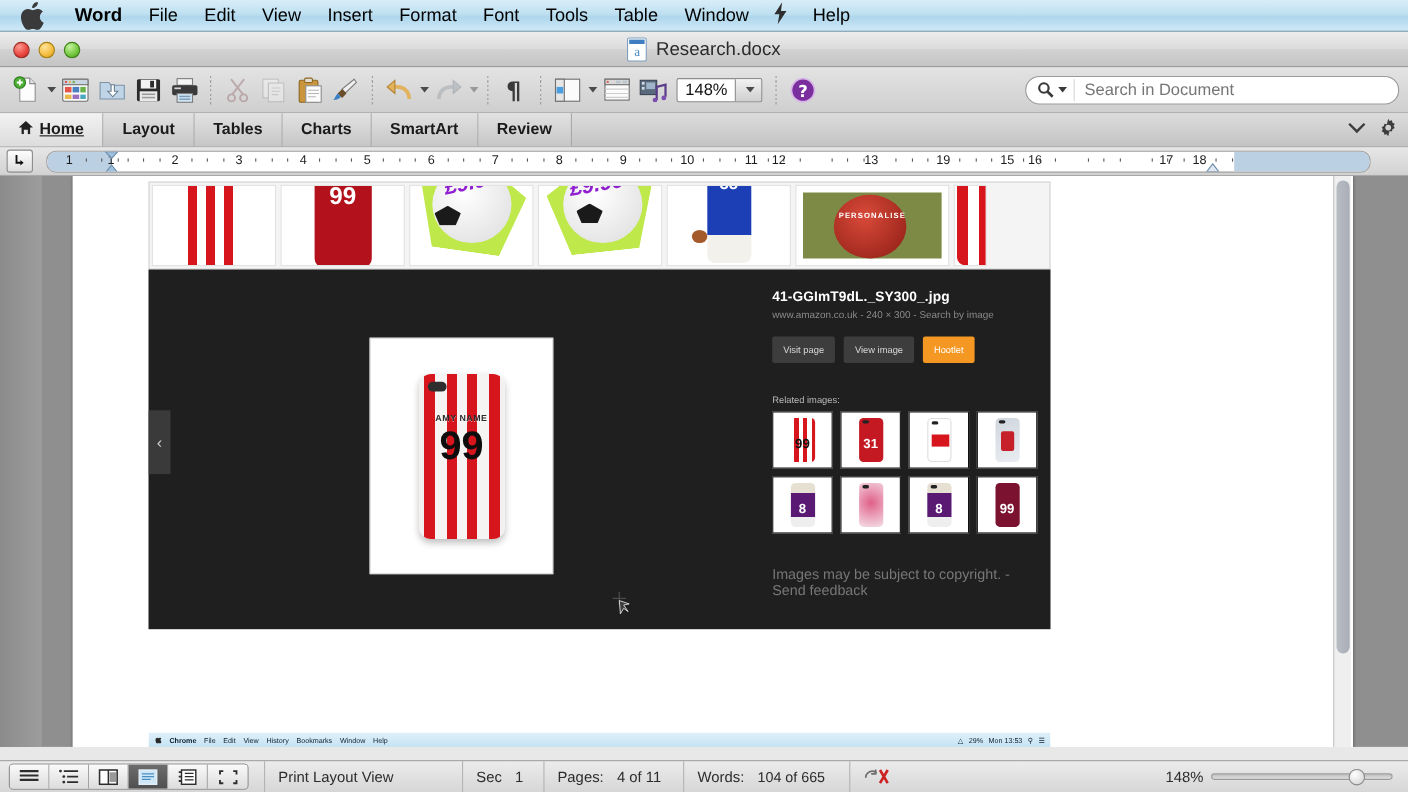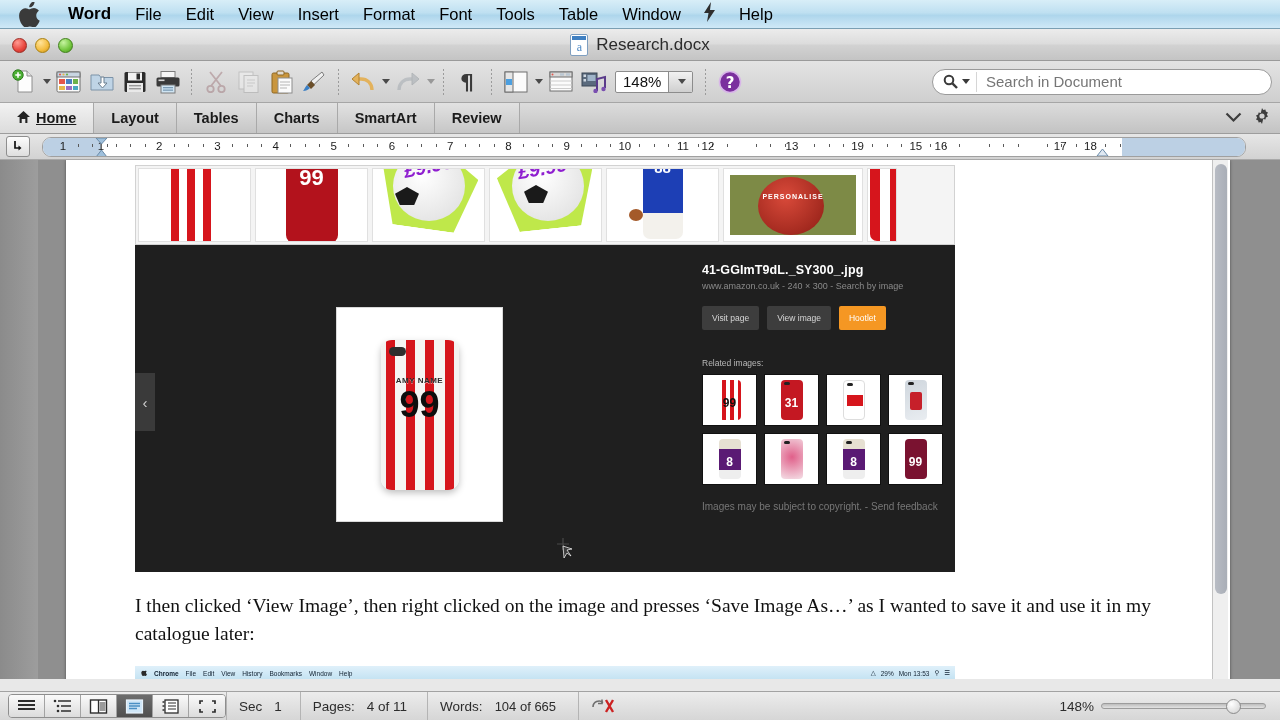--- a/index.html
+++ b/index.html
@@ -186,21 +186,21 @@
   .lb-meta { font-size: 9px; color: #8a8a8a; margin-top: 4px; }
   .lb-desc { font-size: 9.5px; color: #c9c9c9; margin-top: 9px; line-height: 1.45; }
   .lb-btns { display: flex; gap: 8px; margin-top: 15px; }
   .lb-btn { background: #3d3d3d; color: #d7d7d7; font-size: 8.5px; padding: 7px 10px;
     border-radius: 2px; }
   .lb-btn.orange { background: #f59723; color: #fff; }
   .lb-rel-label { font-size: 8.5px; color: #b9b9b9; margin-top: 28px; }
   .lb-grid { display: grid; grid-template-columns: repeat(4, 55px); gap: 7px; margin-top: 6px; }
   .lb-cell { width: 55px; height: 52px; background: #fff; border: 1px solid #111;
     display: flex; align-items: center; justify-content: center; overflow: hidden; }
-  .lb-foot { font-size: 10px; color: #777; margin-top: 16px; }
+  .lb-foot { font-size: 13px; color: #777; margin-top: 29px; }
 
   
   .mini { width: 22px; height: 40px; border-radius: 4px; position: relative; }
   .mini.stripe { background: linear-gradient(to right,#fff 0 14%,#d6151c 14% 32%,#fff 32% 50%,#d6151c 50% 68%,#fff 68% 86%,#d6151c 86% 100%); }
   .mini.red { background: #c41822; }
   .mini.canada { background: #fff; border: 1px solid #ddd; }
   .mini.player { background: linear-gradient(160deg,#cfd6dd,#e9edf1); }
   .mini.purple8 { background: linear-gradient(to bottom,#e6e0d2 0 24%,#5a1a74 24% 78%,#eee 78% 100%); }
   .mini.pinkball { background: radial-gradient(circle at 50% 45%,#e0608a,#f4dfe6); }
   .mini.purple8b { background: linear-gradient(to bottom,#e6e0d2 0 24%,#5a1a74 24% 78%,#eee 78% 100%); }
@@ -720,21 +720,20 @@
             <div class="lb-cell">
                 <span class="mini maroon">
                   <span class="mini-num">99</span>
                 </span>
               </div>
           </div>
           <div class="lb-foot">Images may be subject to copyright.  -  Send feedback</div>
         </div>
       </div>
 
-      <div class="para">I then clicked ‘View Image’, then right clicked on the image and presses ‘Save Image As…’ as I wanted to save it and use it in my catalogue later:</div>
 
       <div class="chromeshot">
         <div class="chromebar">
           <span>
             <svg width="6" height="7" viewBox="0 0 22 25">
                 <path d="M16.5 6.1c-2.1-.12-3.9 1.2-4.9 1.2-1 0-2.55-1.14-4.2-1.1-2.16.03-4.15 1.25-5.26 3.2-2.24 3.9-.58 9.66 1.6 12.82 1.07 1.55 2.34 3.28 4.02 3.22 1.6-.06 2.2-1.04 4.14-1.04 1.93 0 2.47 1.04 4.16 1 1.72-.03 2.8-1.57 3.85-3.12 1.22-1.79 1.72-3.52 1.75-3.61-.04-.02-3.36-1.3-3.4-5.12-.03-3.2 2.6-4.73 2.72-4.81-1.49-2.2-3.8-2.44-4.6-2.5z" fill="#2a2a2a"></path>
               </svg>
           </span>
           <span class="cm b">Chrome</span>
           <span class="cm">File</span>
@@ -804,20 +803,21 @@
           <path d="M7 4h8M7 7h8M7 10h8" stroke="#2d2d2d" stroke-width="1.2"></path>
           <path d="M1.5 3h2M1.5 7h2M1.5 11h2" stroke="#2d2d2d" stroke-width="1.6"></path>
         </svg>
       </span>
       <span class="vbtn">
         <svg width="19" height="15" viewBox="0 0 19 15">
           <path d="M2 5V2h3M14 2h3v3M17 10v3h-3M5 13H2v-3" fill="none" stroke="#2d2d2d" stroke-width="1.7"></path>
         </svg>
       </span>
     </div>
+    <span class="stat-seg" style="margin-left:14px;width:180px;">Print Layout View</span>
     <span class="stat-seg">Sec</span>
     <span style="font-size:13.5px;color:#2c2c2c;padding-right:18px;">1</span>
     <span class="stat-seg">Pages:</span>
     <span style="font-size:13.5px;color:#2c2c2c;padding-right:20px;">4 of 11</span>
     <span class="stat-seg">Words:</span>
     <span style="font-size:13px;color:#2c2c2c;padding-right:22px;">104 of 665</span>
     <span class="stat-seg">
       <svg width="24" height="17" viewBox="0 0 24 17">
         <path d="M2 9a6 6 0 0 1 10-4.4" fill="none" stroke="#6f6f6f" stroke-width="1.6"></path>
         <path d="M11 1.5v4h-4" fill="none" stroke="#6f6f6f" stroke-width="1.6"></path>

